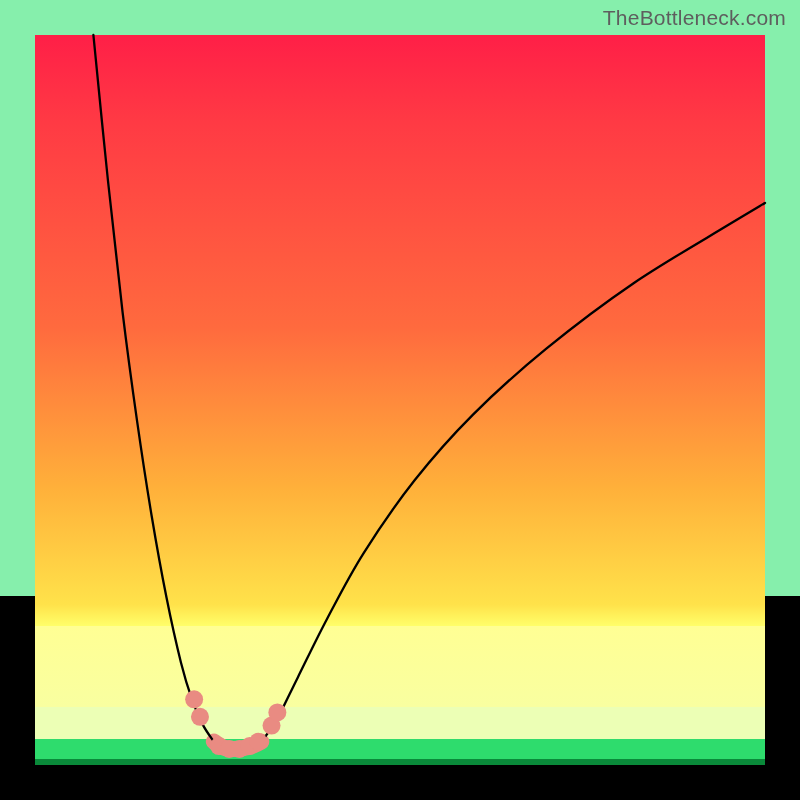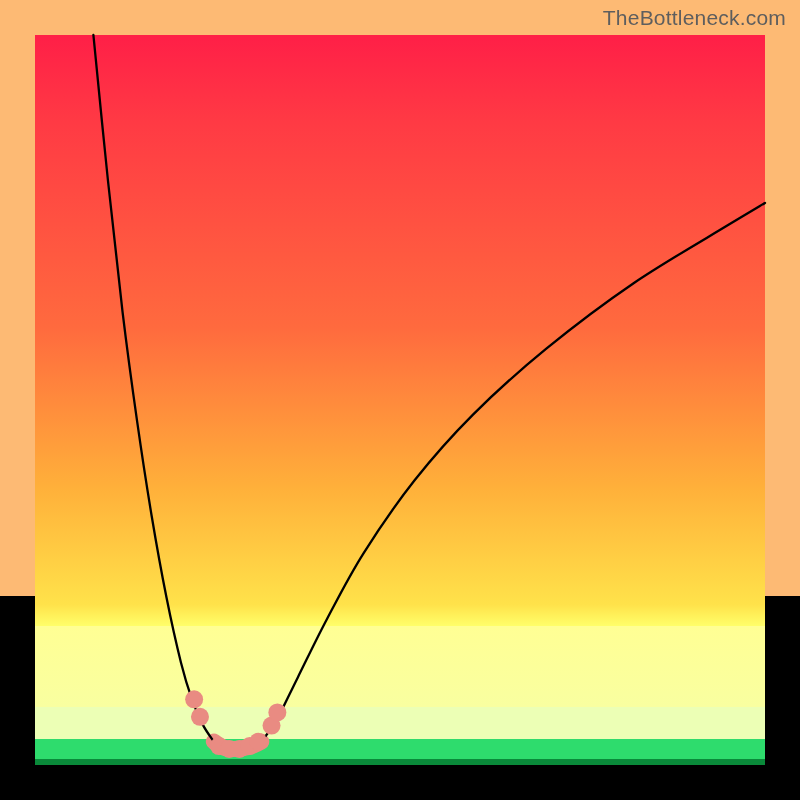--- a/index.html
+++ b/index.html
@@ -10,21 +10,21 @@
     background: #000;
     overflow: hidden;
     font-family: Arial, Helvetica, sans-serif;
   }
   .frame {
     position: absolute;
     left: 0;
     top: 0;
     width: 800px;
     height: 596px;
-    background: #fdba74;
+    background: #86efac;
   }
   .plot {
     position: absolute;
     left: 35px;
     top: 35px;
     width: 730px;
     height: 730px;
     
     background:
       

